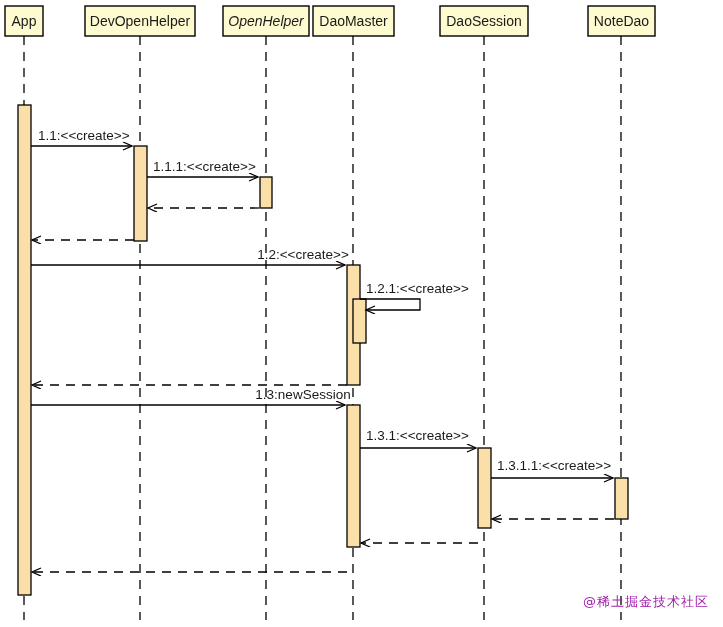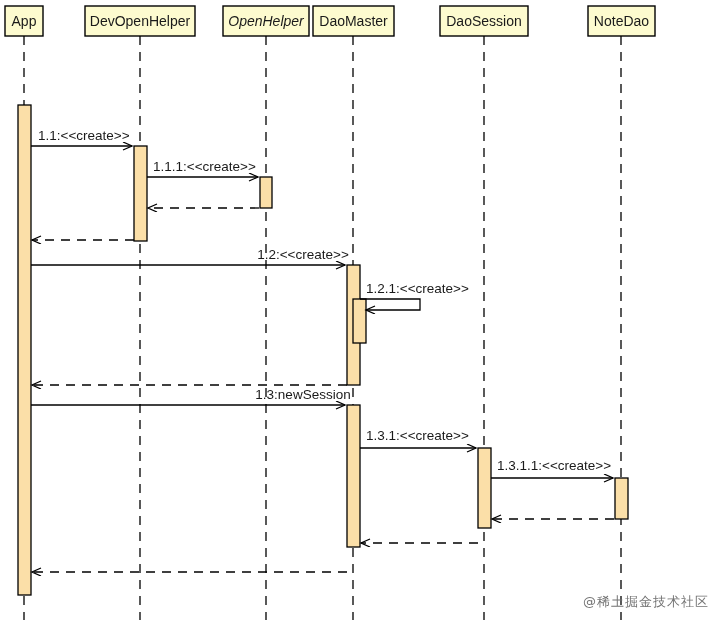--- a/index.html
+++ b/index.html
@@ -66,21 +66,21 @@
   }
   .msg-label.mid {
     text-anchor: middle;
   }
   .watermark {
     position: absolute;
     right: 14px;
     bottom: 16px;
     font-family: "DejaVu Sans", "Liberation Sans", sans-serif;
     font-size: 13px;
-    color: #737373;
+    color: #a21caf;
     letter-spacing: 1px;
     user-select: none;
     white-space: nowrap;
   }
 </style>
 </head>
 <body>
 
 <div id="diagram-root">
 

